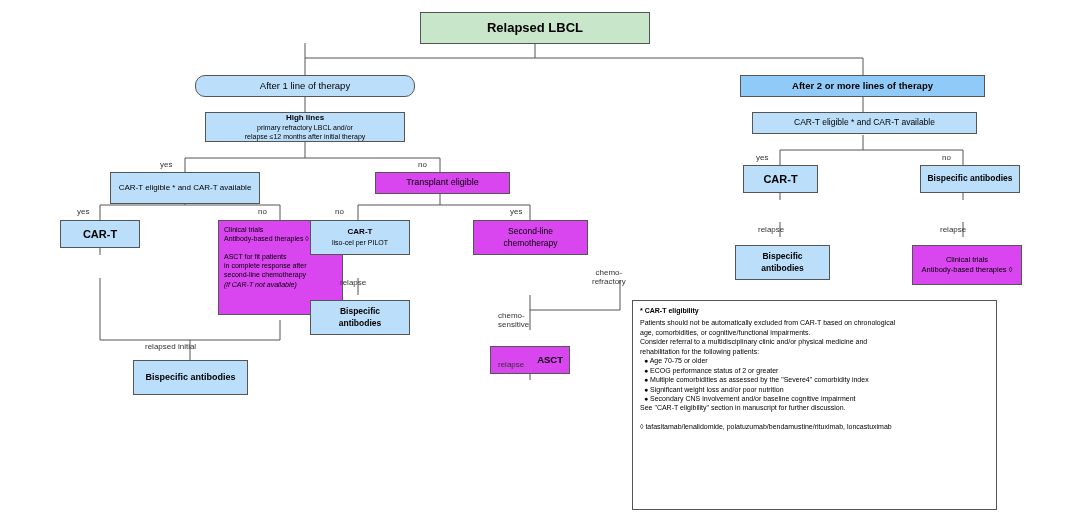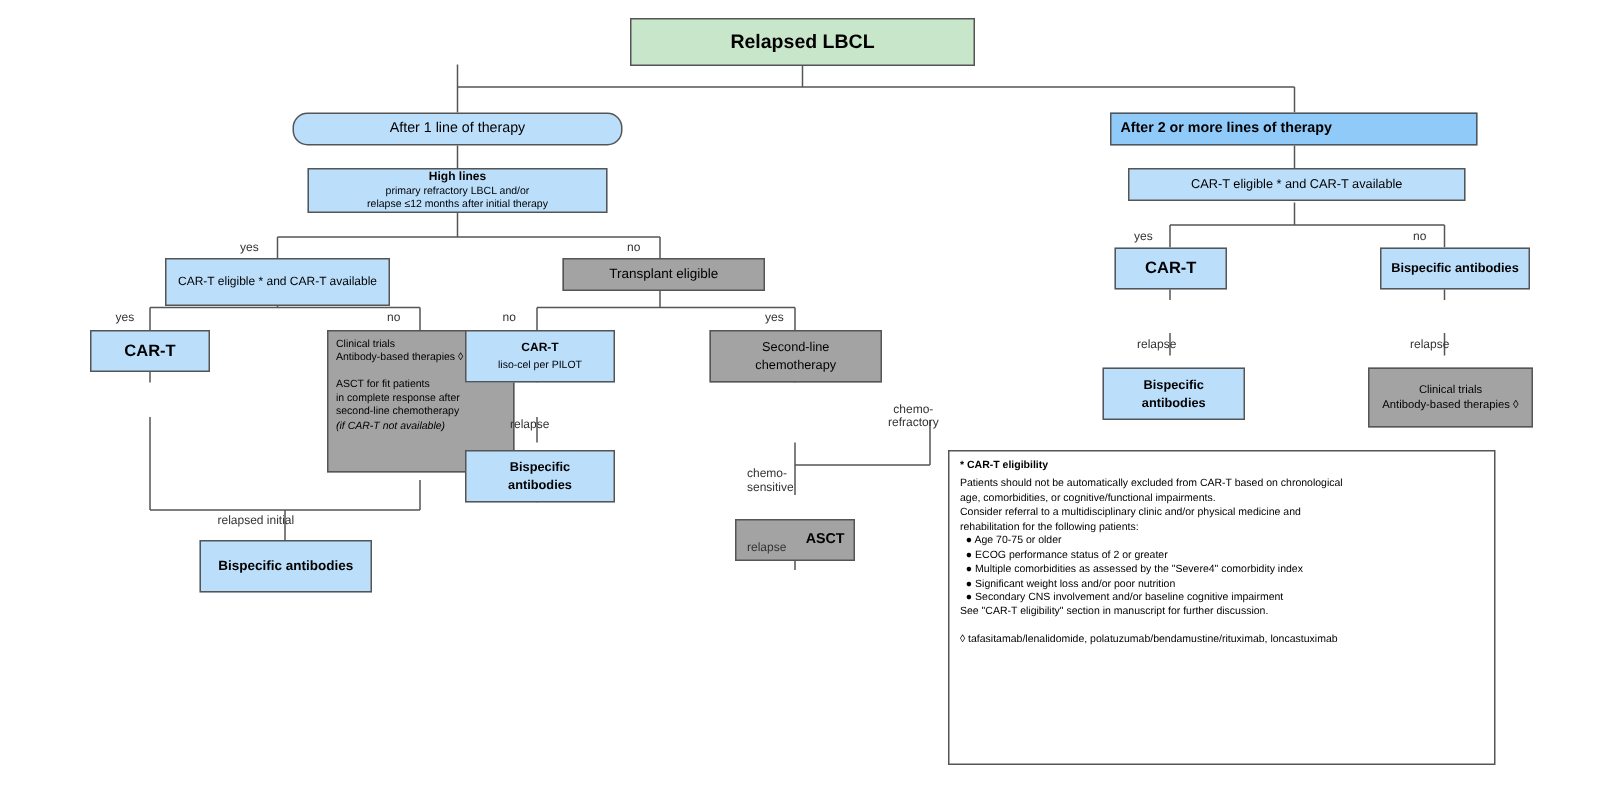--- a/index.html
+++ b/index.html
@@ -33,21 +33,21 @@
     }
     .box-blue-light {
       background: #bbdefb;
       border-color: #555;
     }
     .box-blue-mid {
       background: #90caf9;
       border-color: #555;
     }
     .box-white {
-      background: #a3a3a3;
+      background: #d946ef;
       border-color: #555;
     }
 
     
     svg.lines {
       position: absolute;
       top: 0; left: 0;
       width: 1080px;
       height: 532px;
       pointer-events: none;
@@ -154,21 +154,21 @@
 <div class="diagram-container">
 
   <div class="box box-green" style="left:420px; top:12px; width:230px; height:32px; font-size:13px; font-weight:bold; display:flex; align-items:center; justify-content:center;">
     <span>Relapsed LBCL</span>
   </div>
 
   <div class="box box-blue-light" style="left:195px; top:75px; width:220px; height:22px; display:flex; align-items:center; justify-content:center; font-size:9.5px;border-radius:10px;">
     <span>After 1 line of therapy</span>
   </div>
 
-  <div class="box box-blue-mid" style="left:740px; top:75px; width:245px; height:22px; display:flex; align-items:center; justify-content:flex-start; font-size:9.5px; font-weight:bold;">
+  <div class="box box-blue-mid" style="left:740px; top:75px; width:245px; height:22px; display:flex; align-items:center; justify-content:center; font-size:9.5px; font-weight:bold;">
     <span>After 2 or more lines of therapy</span>
   </div>
 
   <div class="box box-blue-light" style="left:205px; top:112px; width:200px; height:30px; font-size:8px; display:flex; flex-direction:column; align-items:center; justify-content:center;">
     <span style="font-weight:bold;">High lines</span>
     <span style="font-size:7px;">primary refractory LBCL and/or<br>relapse ≤12 months after initial therapy</span>
   </div>
 
   <span class="label-small" style="left:160px; top:160px;">yes</span>
 

